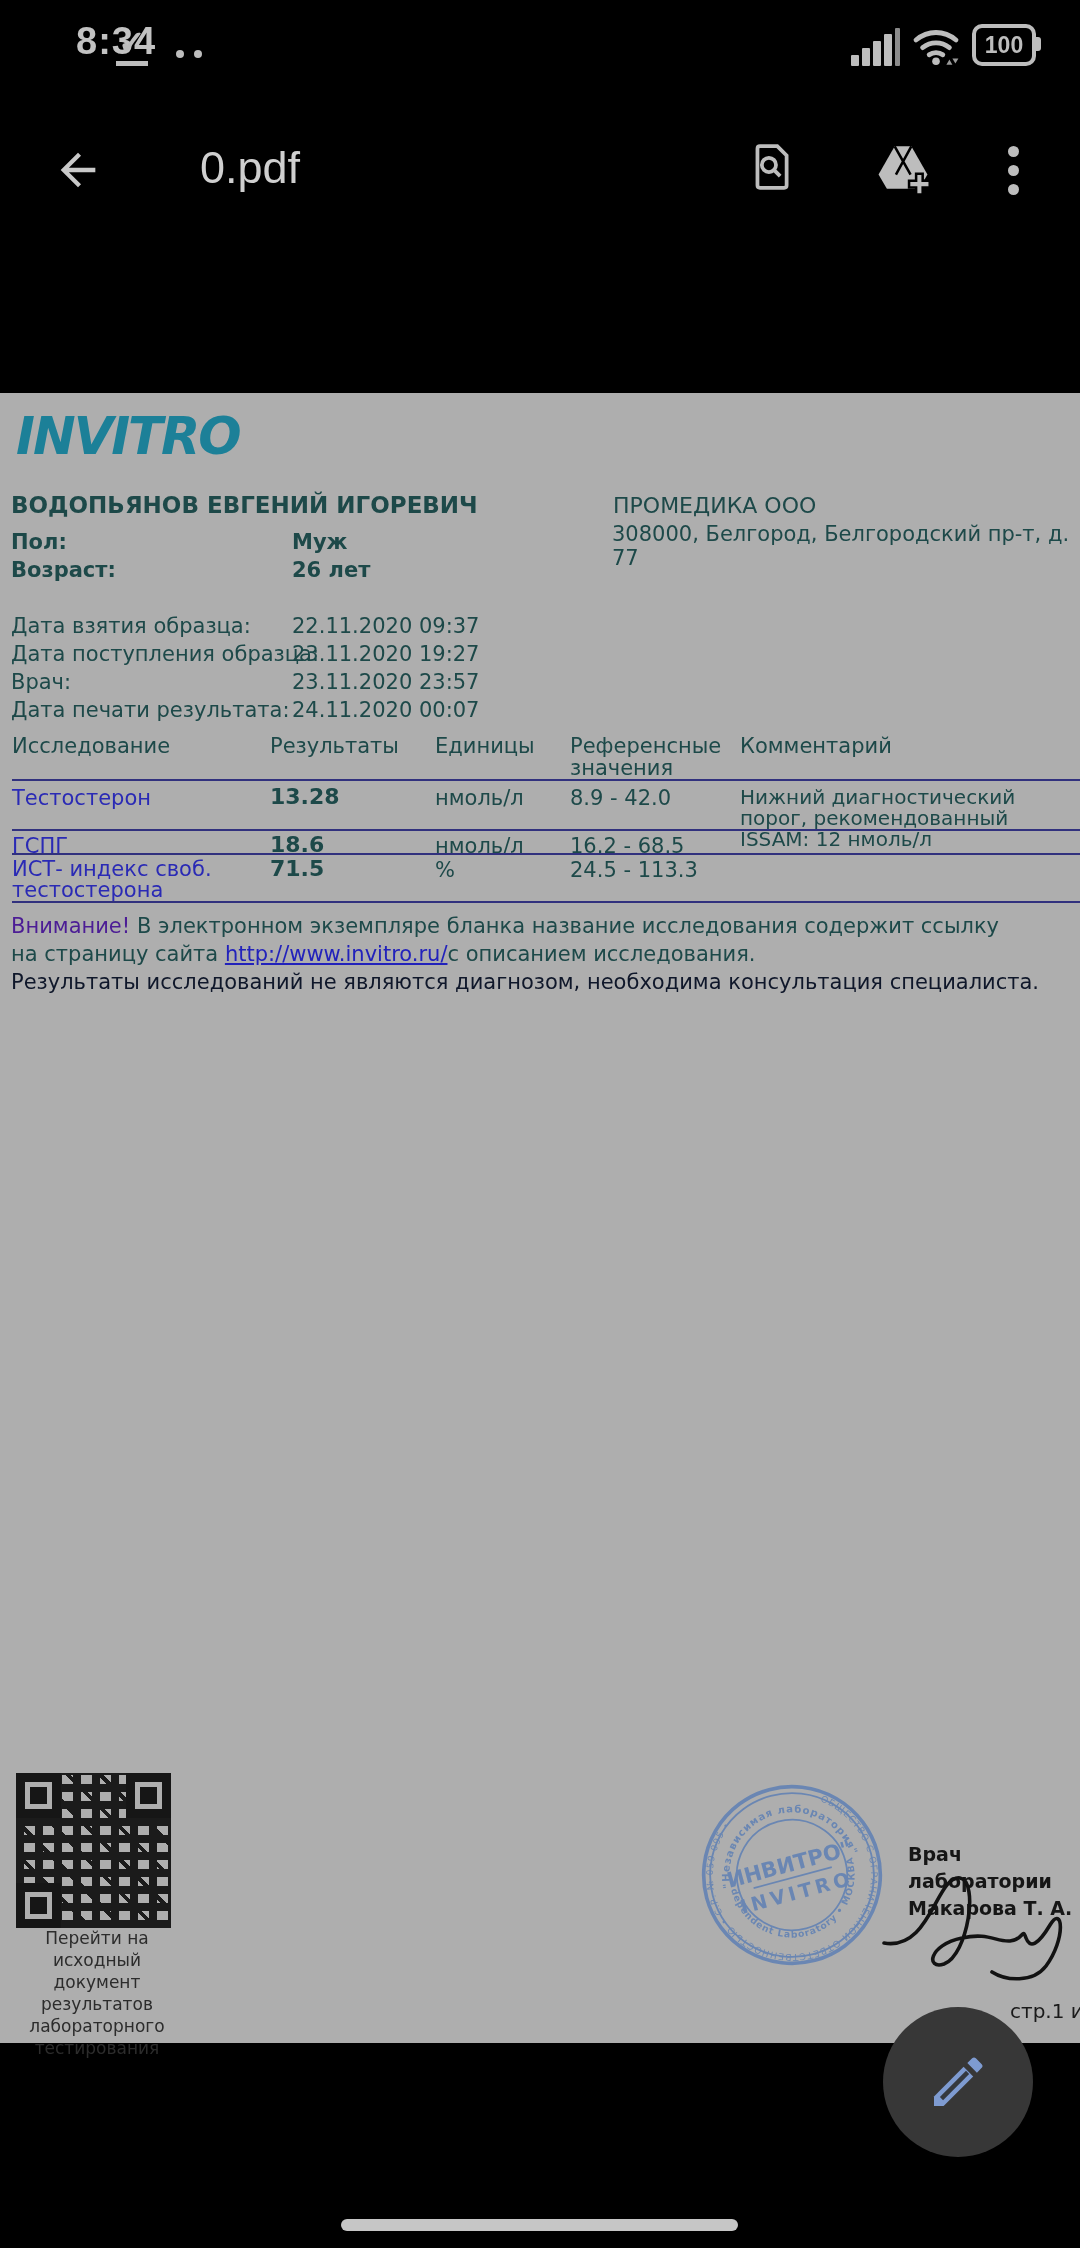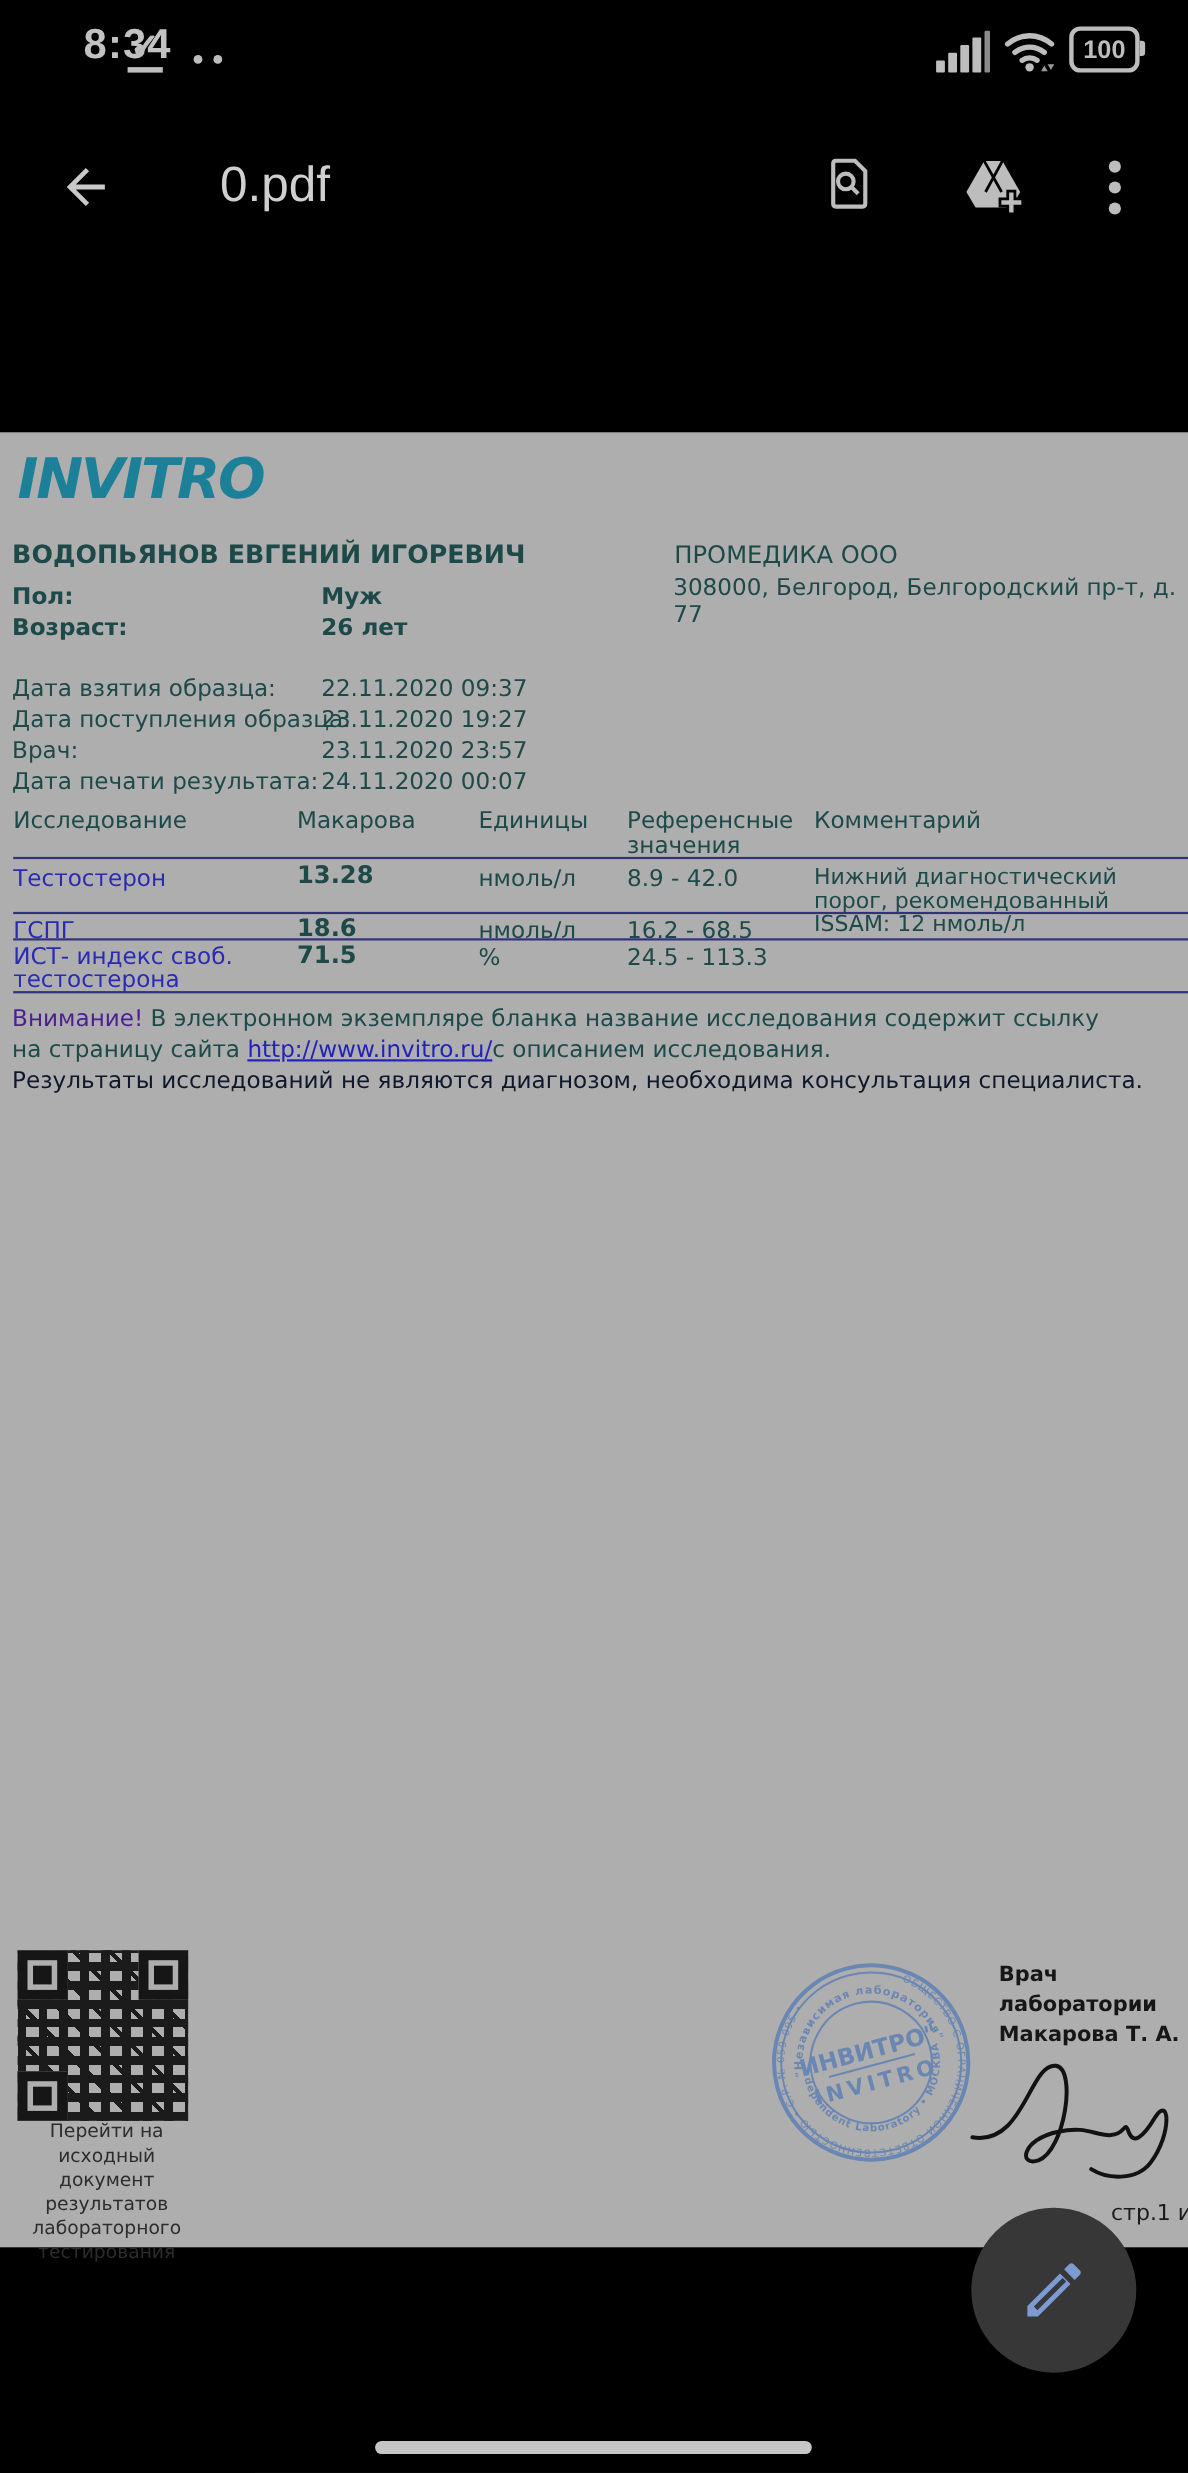--- a/index.html
+++ b/index.html
@@ -56,21 +56,21 @@
         repeating-linear-gradient(45deg,transparent 0 5px,#1b1b1b 5px 9px,transparent 9px 23px);}
   .qr .f{position:absolute;width:45px;height:45px;border:9px solid #161616;background:#aeaeae;box-sizing:border-box;}
   .qr .f::after{content:'';position:absolute;inset:5px;background:#161616;}
   .f.tl{left:0;top:0;} .f.tr{right:0;top:0;} .f.bl{left:0;bottom:0;}
   .qr-cap{position:absolute;left:0;top:1534px;width:194px;text-align:center;
           font-size:17px;line-height:22px;color:#2c2c2c;}
 
   
   .stamp{position:absolute;left:700px;top:1382px;width:184px;height:200px;
          transform:rotate(-15deg);opacity:.85;}
-  .doctor{position:absolute;left:908px;top:1389px;font-size:19px;line-height:27px;
+  .doctor{position:absolute;left:908px;top:1448px;font-size:19px;line-height:27px;
           font-weight:600;color:#161616;}
   .sigimg{position:absolute;left:876px;top:1474px;}
   .pageno{position:absolute;left:1010px;top:1606px;font-size:20px;color:#1a1a1a;white-space:nowrap;}
 
   
   .fab{position:absolute;left:883px;top:2007px;width:150px;height:150px;border-radius:50%;
        background:#373737;display:flex;align-items:center;justify-content:center;}
   .home{position:absolute;left:341px;top:2219px;width:397px;height:12px;border-radius:6px;background:#c6c6c6;}
 </style>
 </head>
@@ -145,21 +145,21 @@
     <span class="lbl">Дата поступления образца:</span><span>23.11.2020 19:27</span>
   </div>
   <div class="info-row" style="top:277px">
     <span class="lbl">Врач:</span><span>23.11.2020 23:57</span>
   </div>
   <div class="info-row" style="top:305px">
     <span class="lbl">Дата печати результата:</span><span>24.11.2020 00:07</span>
   </div>
 
   <div class="th" style="left:12px;top:342px">Исследование</div>
-  <div class="th" style="left:270px;top:342px">Макарова</div>
+  <div class="th" style="left:270px;top:342px">Результаты</div>
   <div class="th" style="left:435px;top:342px">Единицы</div>
   <div class="th" style="left:570px;top:342px;width:150px">Референсные значения</div>
   <div class="th" style="left:740px;top:342px">Комментарий</div>
   <div class="hr" style="top:386px"></div>
 
   <div class="td link" style="left:12px;top:394px;width:235px">Тестостерон</div>
   <div class="td res" style="left:270px;top:393px">13.28</div>
   <div class="td" style="left:435px;top:394px">нмоль/л</div>
   <div class="td" style="left:570px;top:394px">8.9 - 42.0</div>
   <div class="td cmt" style="left:740px;top:394px">Нижний диагностический порог, рекомендованный ISSAM: 12 нмоль/л</div>

